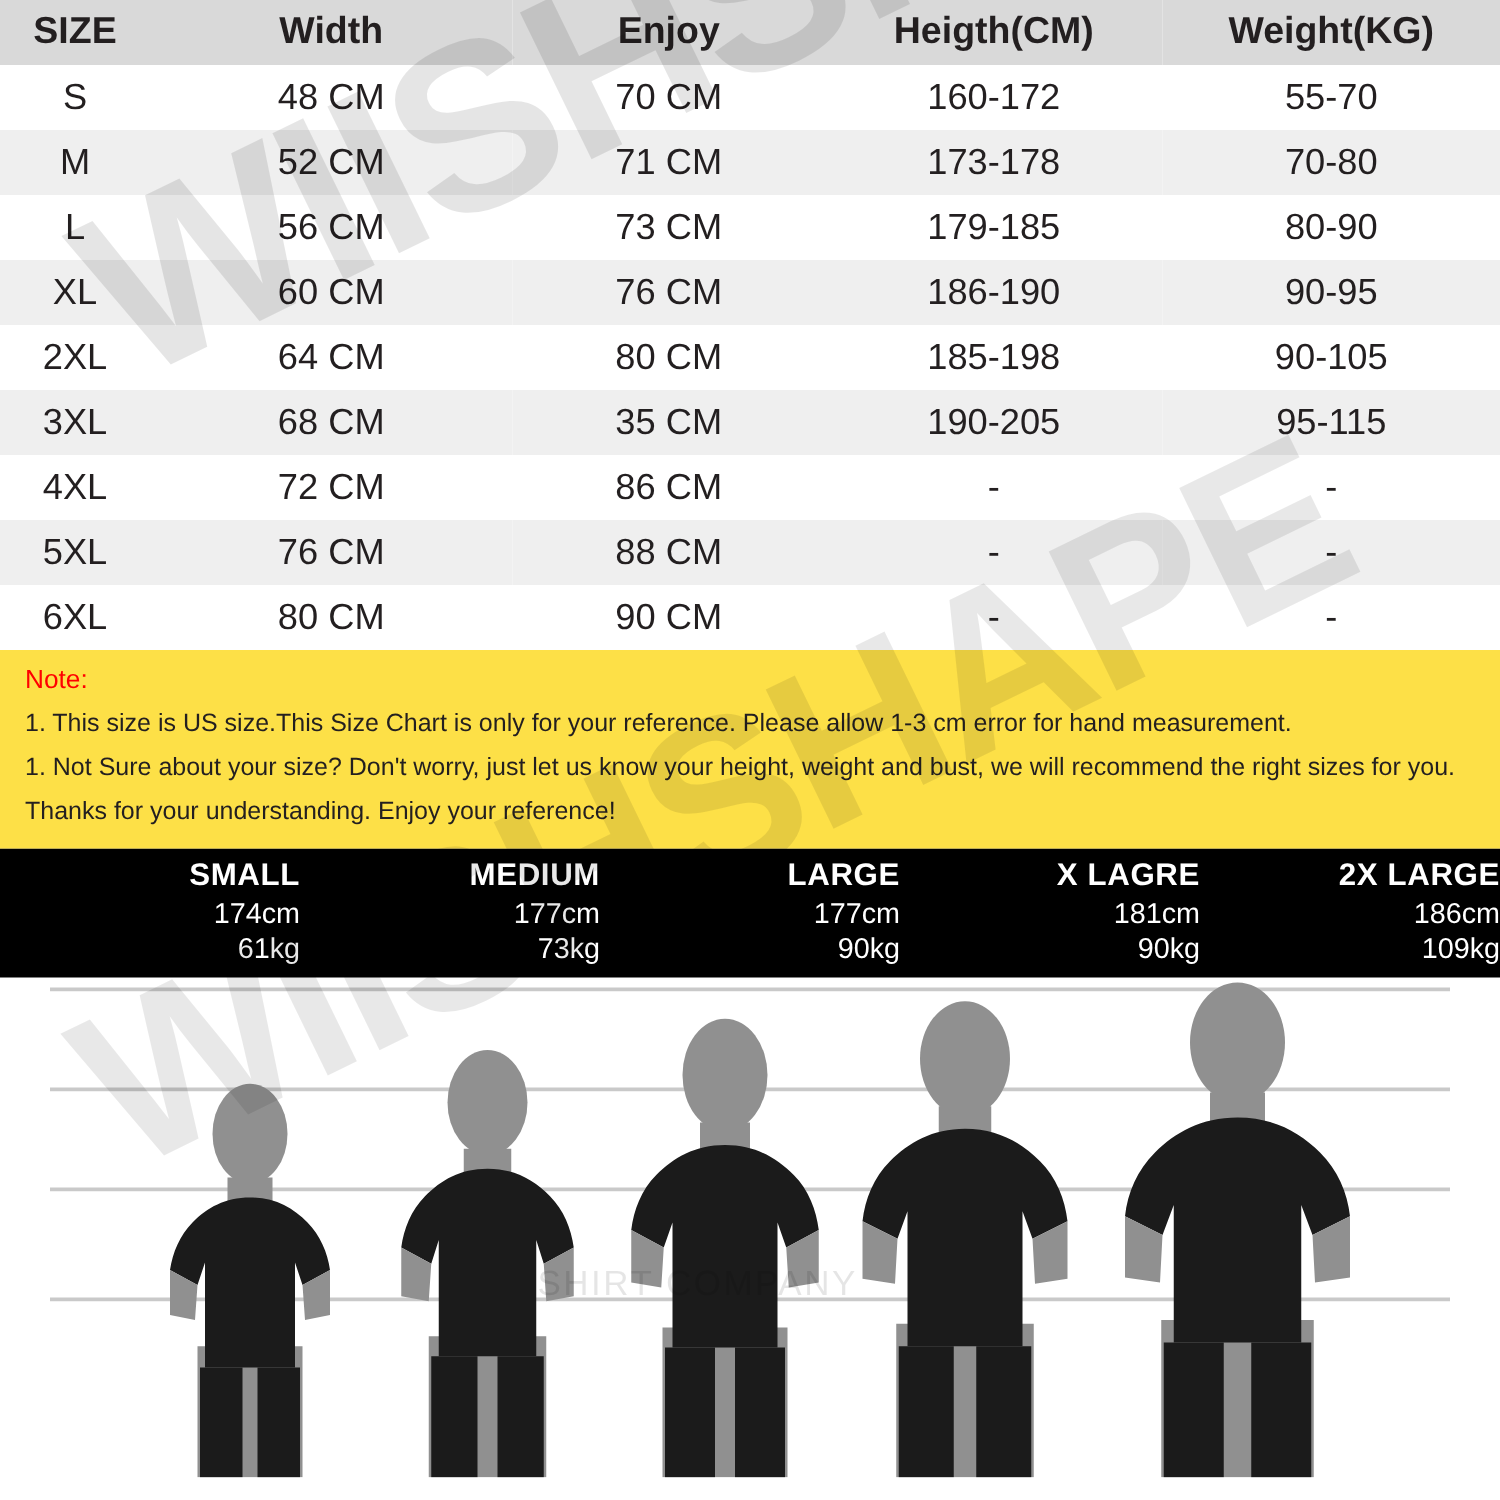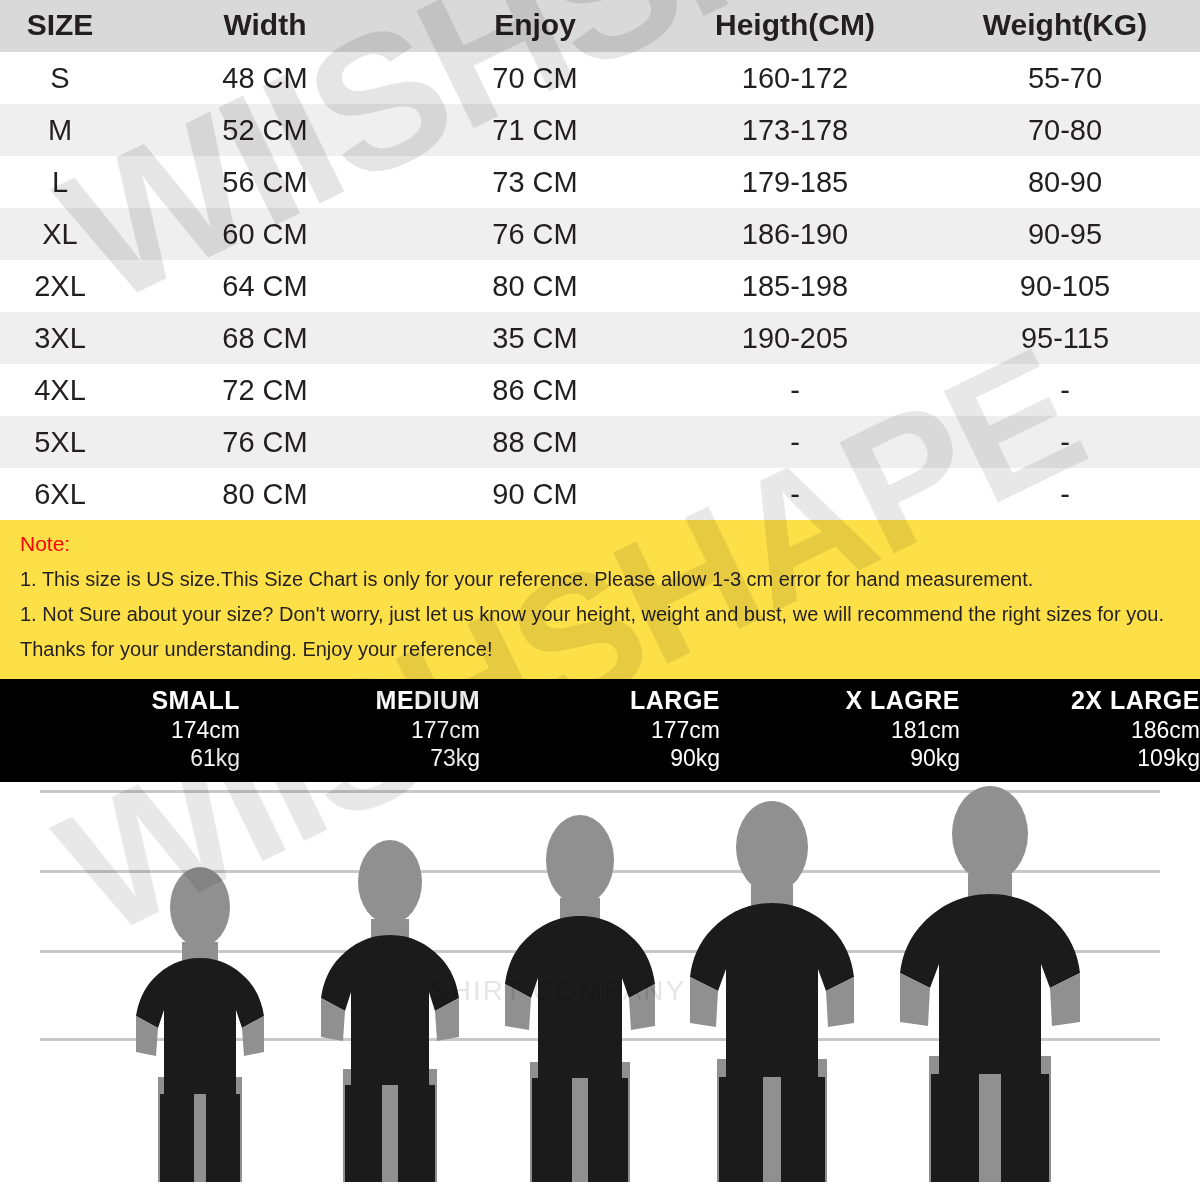--- a/index.html
+++ b/index.html
@@ -140,21 +140,21 @@
     left: 30px;
     top: 790px;
     font-size: 180px;
     transform: rotate(-26deg);
     transform-origin: left top;
     letter-spacing: -4px;
     color: rgba(0,0,0,0.09);
   }
   .wm-brand {
     left: 430px;
-    top: 975px;
+    top: 1011px;
     font-size: 28px;
     color: rgba(0,0,0,0.10);
     letter-spacing: 2px;
     font-weight: normal;
   }
 </style>
 </head>
 <body>
 
 <table class="size-table">

